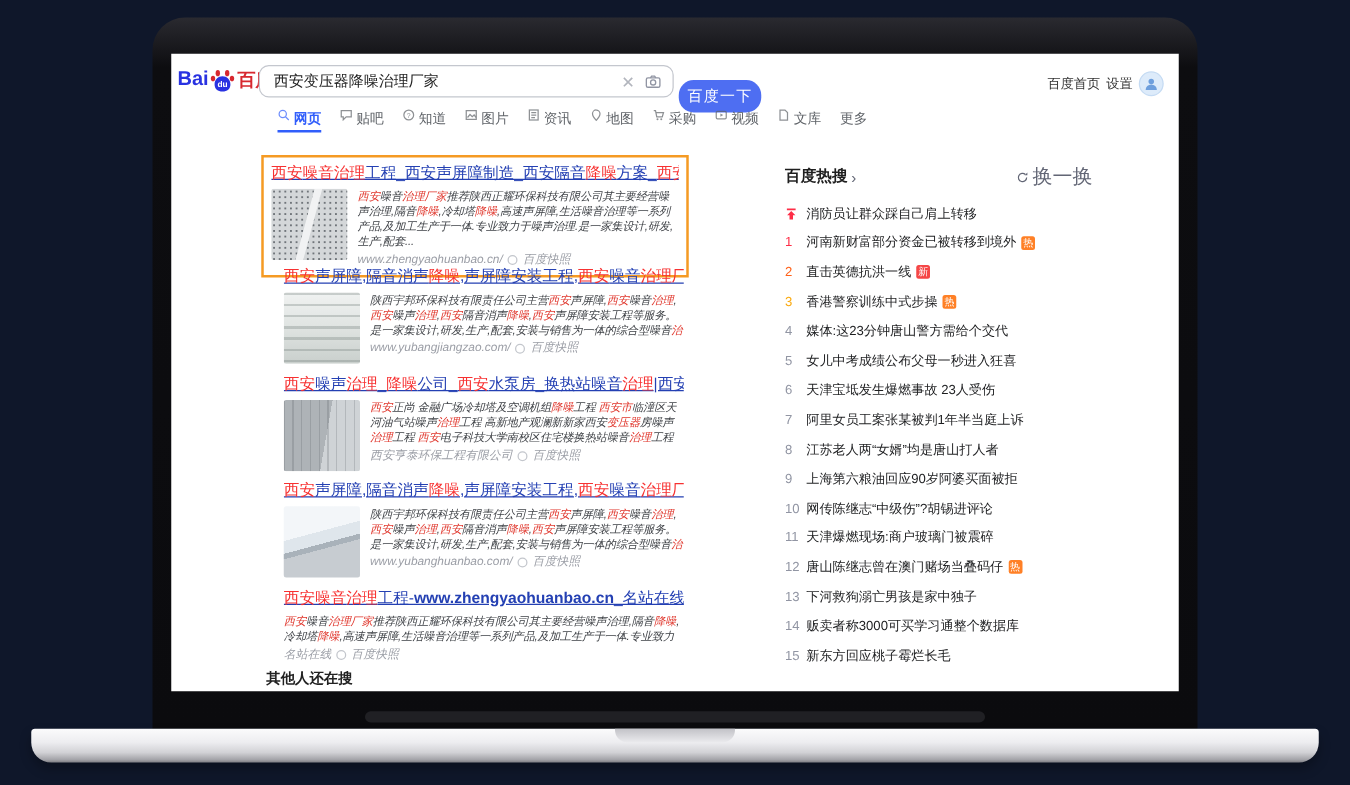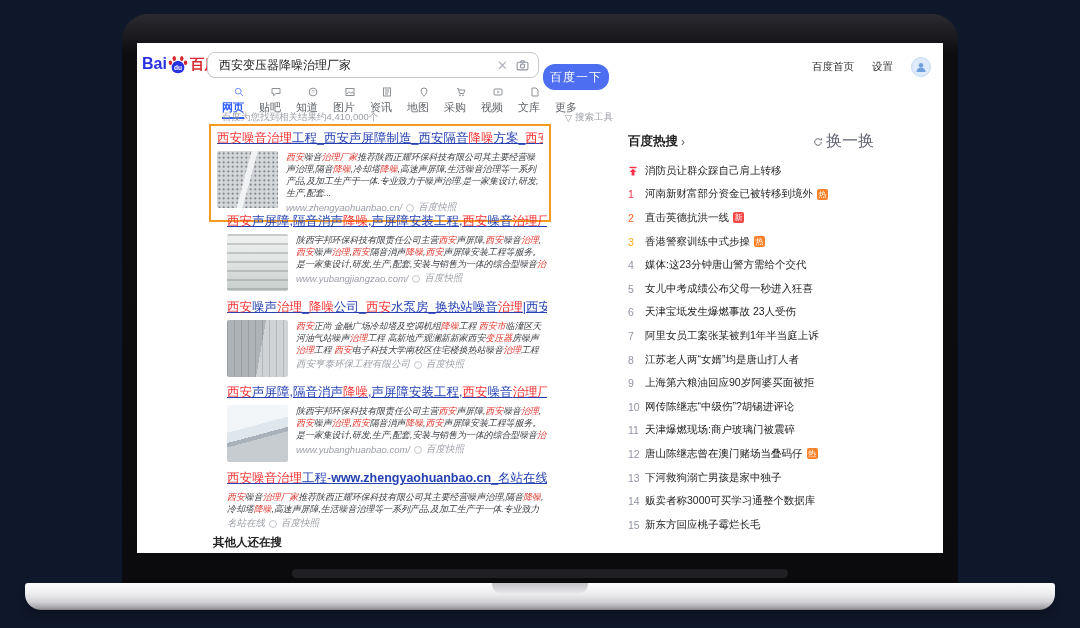--- a/index.html
+++ b/index.html
@@ -25,30 +25,30 @@
   .logo .bai{color:#2932e1;font-size:16px;}
   .logo .cnred{color:#d7282f;font-size:14.5px;margin-left:1px;}
   .sbox{position:absolute;left:70px;top:9px;width:332px;height:26px;border:1px solid #c4c7ce;
         border-radius:8px;display:flex;align-items:center;padding:0 9px;gap:8px;background:#fff;}
   .sbox input{flex:1;border:none;outline:none;font-size:12px;color:#222;font-family:inherit;background:transparent;min-width:0;}
   .clear{color:#b2b5bd;font-size:13px;line-height:1;cursor:pointer;}
   .cam{color:#9195a3;display:flex;cursor:pointer;}
   .sbtn{position:absolute;left:406px;top:21px;width:66px;height:26px;background:#4e6ef2;color:#fff;
         font-size:12px;border-radius:12px;display:flex;align-items:center;justify-content:center;
         letter-spacing:1px;cursor:pointer;}
-  .toplinks{position:absolute;right:12px;top:14px;display:flex;align-items:center;gap:18px;
+  .toplinks{position:absolute;right:12px;top:14px;display:flex;align-items:center;gap:5px;
         font-size:10.5px;color:#333;}
   .toplinks span{cursor:pointer;}
   .avatar{width:20px;height:20px;border-radius:50%;background:#ddebfa;border:1px solid #c5dbf3;
         display:flex;align-items:center;justify-content:center;color:#6e9fdd;cursor:pointer;}
 
   
   .tabs-row{position:absolute;left:85px;top:44px;display:flex;gap:15px;font-size:11px;
         color:#5f6368;align-items:flex-end;}
-  .tab{display:flex;align-items:flex-end;gap:3px;padding-bottom:4px;cursor:pointer;white-space:nowrap;flex-direction:column;}
+  .tab{display:flex;align-items:flex-start;gap:3px;padding-bottom:4px;cursor:pointer;white-space:nowrap;}
   .tab svg{opacity:.7;}
   .tab.active{color:#315efb;border-bottom:2px solid #315efb;padding-bottom:2px;font-weight:bold;}
   .meta{position:absolute;left:85px;top:68px;width:391px;display:flex;justify-content:space-between;
         font-size:9.5px;color:#9b9ea6;}
   .tools{display:flex;align-items:center;gap:3px;cursor:pointer;}
 
   
   .result{position:absolute;left:76px;width:334px;padding-left:14px;}
   .result.boxed{left:72px;width:342px;border:2px solid #F59A23;padding:4px 6px 6px;background:#fff;}
   .rtitle{font-size:12.5px;color:#2440b3;text-decoration:underline;white-space:nowrap;overflow:hidden;
@@ -206,27 +206,20 @@
           <svg width="10" height="10" viewBox="0 0 10 10" stroke-width="1">
             <path d="M2 1h4l2 2v6H2z" fill="none" stroke="currentColor"></path>
           </svg>
           <span>文库</span>
         </div>
         <div class="tab">
           <span>更多</span>
         </div>
       </div>
 
-    <div class="meta">
-      <span>百度为您找到相关结果约4,410,000个</span>
-      <span class="tools">
-        <span>▽</span>
-        <span>搜索工具</span>
-      </span>
-    </div>
 
     <div>
         <div class="result boxed" style="top: 81px;">
           <div class="rtitle"><span class="hl">西安</span><span class="hl">噪音治理</span><span>工程_</span><span>西安声屏障制造_</span><span>西安隔音</span><span class="hl">降噪</span><span>方案_</span><span class="hl">西安...</span></div>
           <div class="rbody">
             <div class="thumb t-perforated"></div>
             <div class="rcol">
               <div class="rdesc l4"><span class="hl">西安</span><span>噪音</span><span class="hl">治理厂家</span><span>推荐陕西正耀环保科技有限公司其主要经营噪声治理,隔音</span><span class="hl">降噪</span><span>,冷却塔</span><span class="hl">降噪</span><span>,高速声屏障,生活噪音治理等一系列产品,及加工生产于一体.专业致力于噪声治理.是一家集设计,研发,生产,配套...</span></div>
               <div class="rsrc">
                 <span>www.zhengyaohuanbao.cn/</span>

